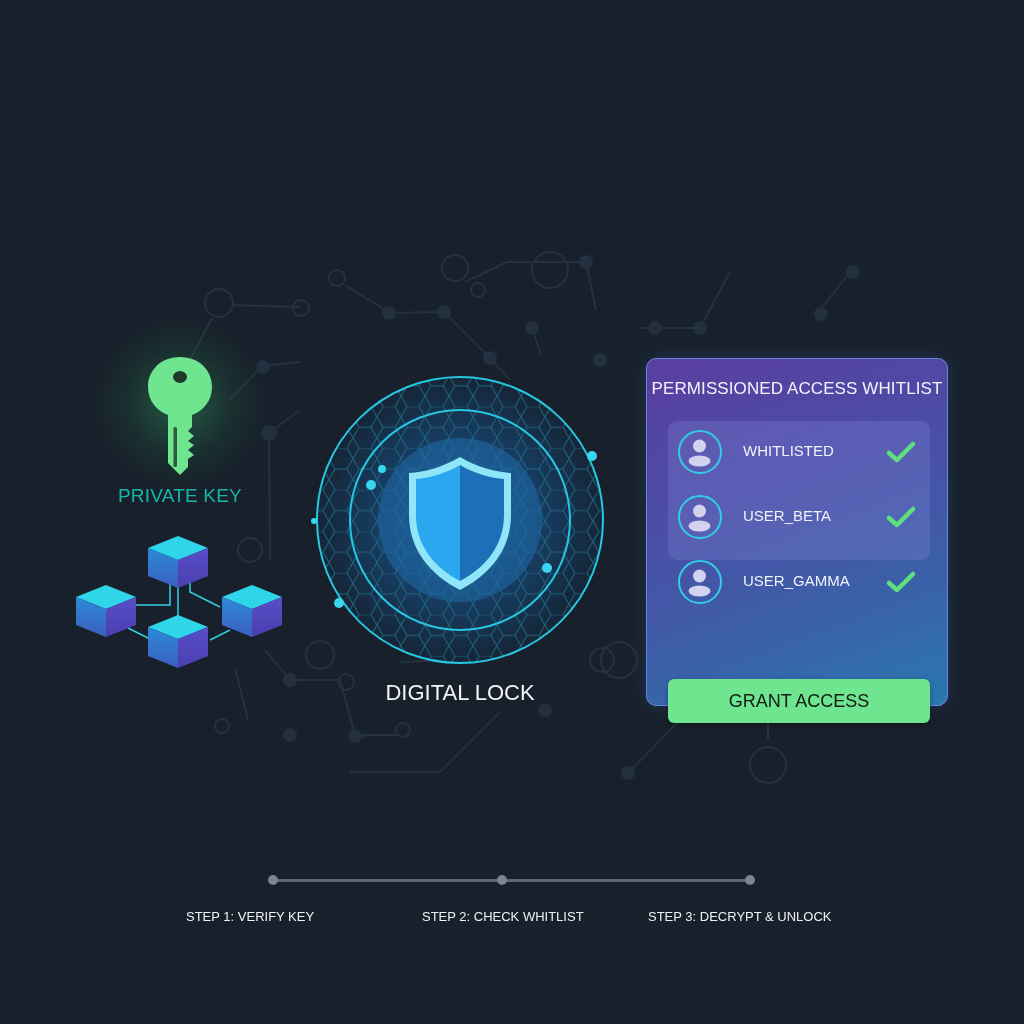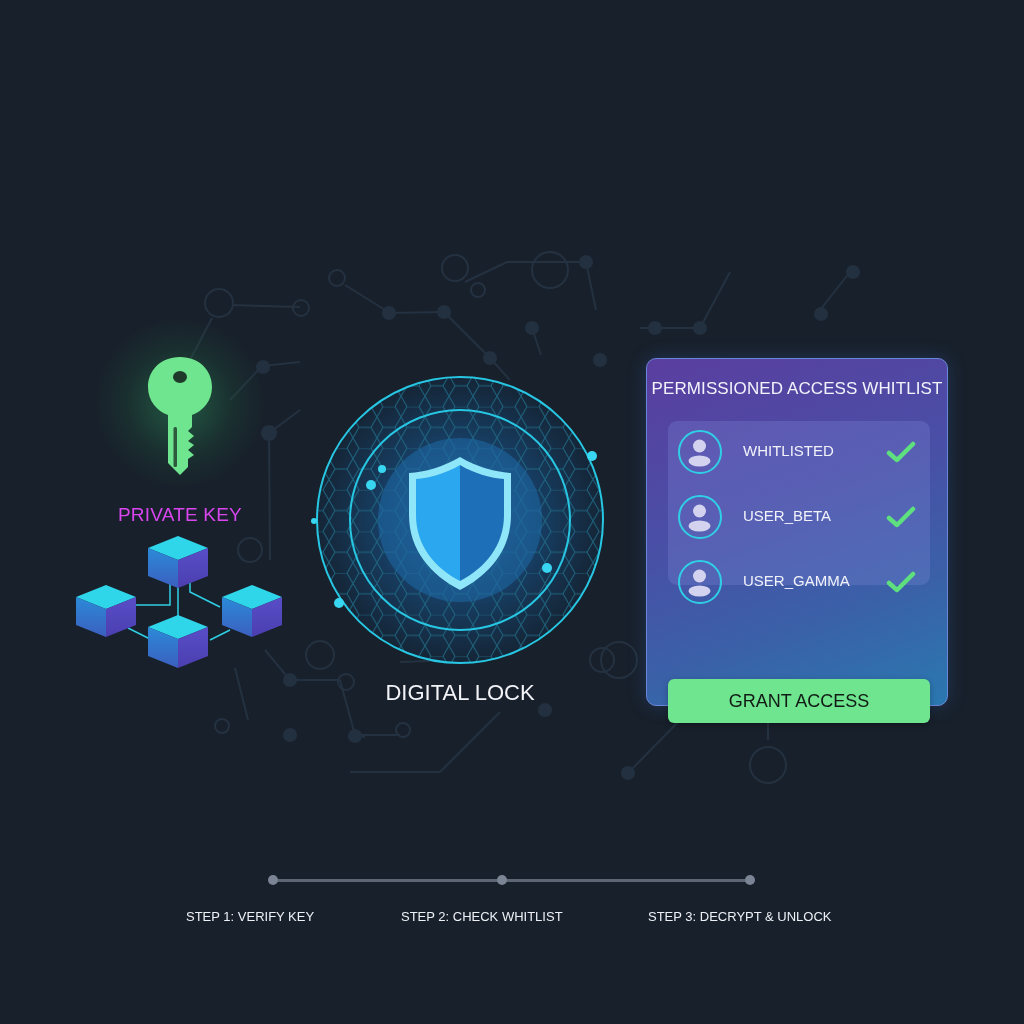--- a/index.html
+++ b/index.html
@@ -12,22 +12,22 @@
   }
   .bg-net { position:absolute; left:0; top:0; width:1024px; height:1024px; }
 
   
   .key-glow {
     position:absolute; left:95px; top:318px; width:170px; height:170px; border-radius:50%;
     background:radial-gradient(circle, rgba(46,160,95,0.45) 0%, rgba(30,90,60,0.25) 45%, rgba(24,32,43,0) 72%);
   }
   .key-icon { position:absolute; left:140px; top:355px; width:80px; height:125px; }
   .label-key {
-    position:absolute; left:100px; top:504px; width:160px; text-align:center;
-    font-size:19px; letter-spacing:0.2px; color:#d946ef;
+    position:absolute; left:100px; top:485px; width:160px; text-align:center;
+    font-size:19px; letter-spacing:0.2px; color:#14b8a6;
   }
   .blocks { position:absolute; left:70px; top:530px; width:220px; height:145px; }
 
   
   .lock { position:absolute; left:305px; top:365px; width:310px; height:310px; }
   .label-lock {
     position:absolute; left:360px; top:680px; width:200px; text-align:center;
     font-size:22px; color:#f2f4f8;
   }
 
@@ -38,21 +38,21 @@
     background:linear-gradient(160deg, #5a3ea0 0%, #4a4ea6 40%, #3b60a8 70%, #2a78b0 100%);
     border:1.5px solid #6a86d8;
     box-shadow:0 0 18px rgba(60,120,220,0.25);
     box-sizing:border-box;
   }
   .panel-title {
     position:absolute; left:0; top:20px; width:100%; text-align:center;
     font-size:17px; color:#f3f3fb; letter-spacing:0.1px;
   }
   .user-list {
-    position:absolute; left:21px; top:62px; width:262px; height:164px;
+    position:absolute; left:21px; top:62px; width:262px; height:139px;
     border-radius:9px; background:rgba(130,140,220,0.28);
   }
   .user-row { position:absolute; left:0; width:100%; height:56px; }
   .avatar {
     position:absolute; left:10px; top:4px; width:44px; height:44px; border-radius:50%;
     border:2.5px solid #2fd0e6; box-sizing:border-box;
   }
   .user-name {
     position:absolute; left:75px; top:16px; font-size:15px; color:#f1f2fa;
   }
@@ -281,14 +281,14 @@
 
   </div>
   <button class="grant-btn">GRANT ACCESS</button>
 </div>
 
 <div class="steps-line"></div>
 <div class="step-dot" style="left:268px;"></div>
 <div class="step-dot" style="left:497px;"></div>
 <div class="step-dot" style="left:745px;"></div>
 <div class="step-label" style="left:186px;">STEP 1: VERIFY KEY</div>
-<div class="step-label" style="left:401px;">STEP 2: CHECK WHITLIST</div>
+<div class="step-label" style="left:422px;">STEP 2: CHECK WHITLIST</div>
 <div class="step-label" style="left:648px;">STEP 3: DECRYPT &amp; UNLOCK</div>
 
 </body></html>

